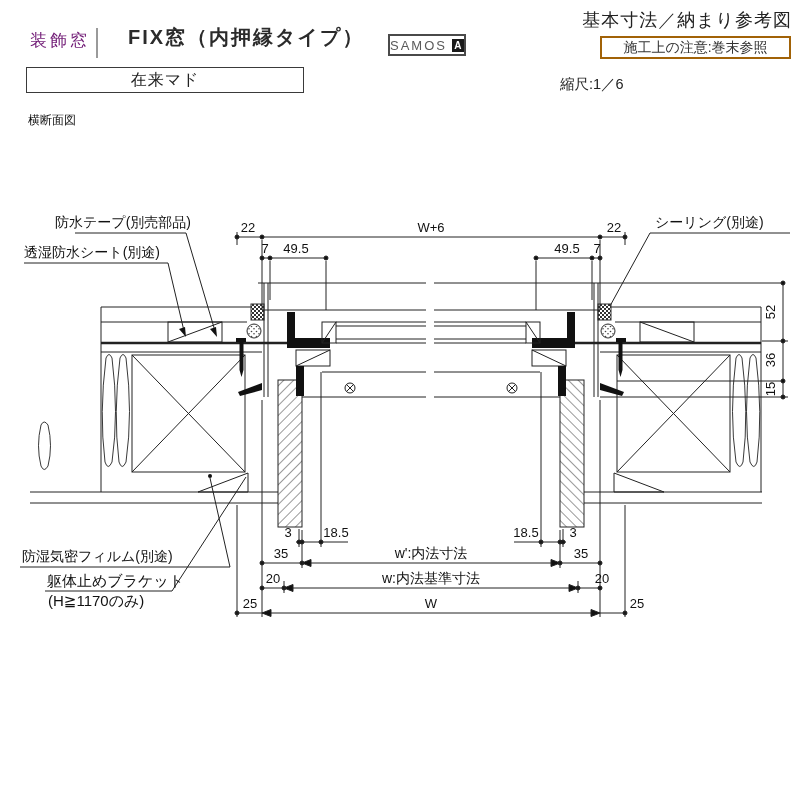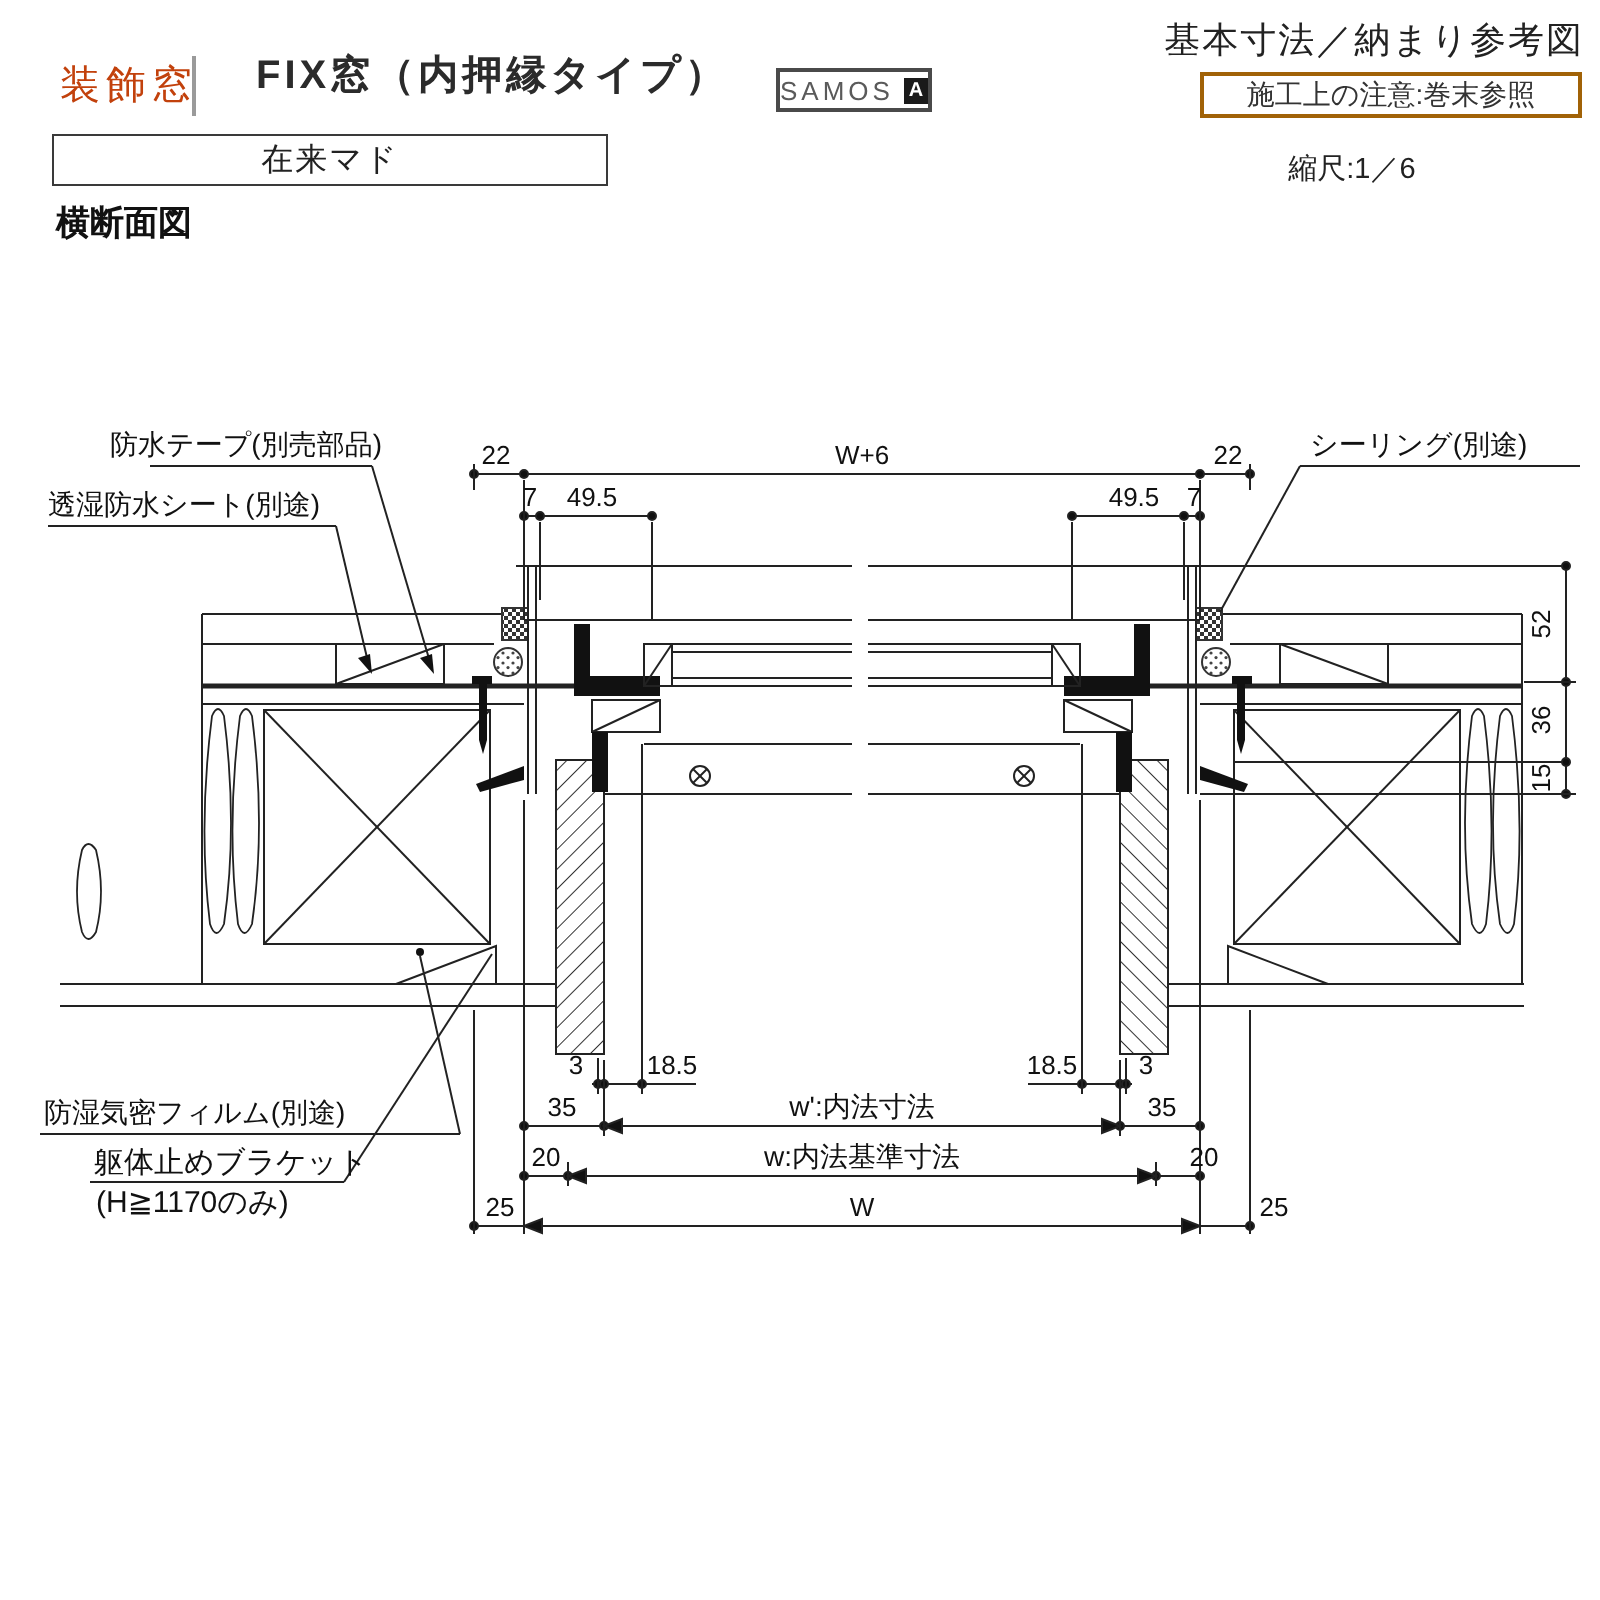--- a/index.html
+++ b/index.html
@@ -1,29 +1,29 @@
 <!DOCTYPE html>
 <html><head>
 <meta charset="utf-8">
 <style>
   html,body{margin:0;padding:0;background:#fff;}
   body{width:800px;height:800px;position:relative;font-family:"Liberation Sans",sans-serif;color:#222;}
   .abs{position:absolute;}
   
-  .cat{left:30px;top:29px;font-size:20px;color:#c2410c;letter-spacing:3px;}
+  .cat{left:30px;top:29px;font-size:17px;color:#701a75;letter-spacing:3px;}
   .hdr-divider{left:96px;top:28px;width:2px;height:30px;background:#9a9a9a;}
   .title{left:128px;top:24px;font-size:20px;font-weight:bold;color:#2b2b2b;letter-spacing:2px;}
   .badge{left:388px;top:34px;width:78px;height:22px;border:2px solid #4a4a4a;display:flex;align-items:center;gap:5px;box-sizing:border-box;}
   .badge-text{font-size:13px;color:#5a5a5a;letter-spacing:2px;}
   .badge-mark{width:13px;height:13px;background:#1a1a1a;color:#fff;font-size:10px;font-weight:bold;display:flex;align-items:center;justify-content:center;}
   .systembox{left:26px;top:67px;width:278px;height:26px;border:1px solid #3a3a3a;display:flex;align-items:center;justify-content:center;font-size:16px;color:#222;letter-spacing:1px;box-sizing:border-box;}
   .doc-title{left:520px;top:8px;width:272px;text-align:right;font-size:18px;color:#222;letter-spacing:1px;}
   .notebox{left:600px;top:36px;width:191px;height:23px;border:2px solid #a16207;display:flex;align-items:center;justify-content:center;font-size:14px;color:#333;box-sizing:border-box;}
-  .scale{left:560px;top:75px;width:232px;text-align:center;font-size:14.5px;color:#222;}
-  .viewlabel{left:28px;top:100px;font-size:17px;font-weight:bold;color:#111;}
+  .scale{left:560px;top:75px;width:232px;text-align:left;font-size:14.5px;color:#222;}
+  .viewlabel{left:28px;top:112px;font-size:12px;font-weight:normal;color:#111;}
   svg{position:absolute;left:0;top:0;}
   svg text{font-family:"Liberation Sans",sans-serif;fill:#111;}
   .dim{font-size:13px;}
   .ann{font-size:14px;}
   .ann2{font-size:15px;}
 </style>
 </head>
 <body>
 
 <div class="abs cat">装飾窓</div>

